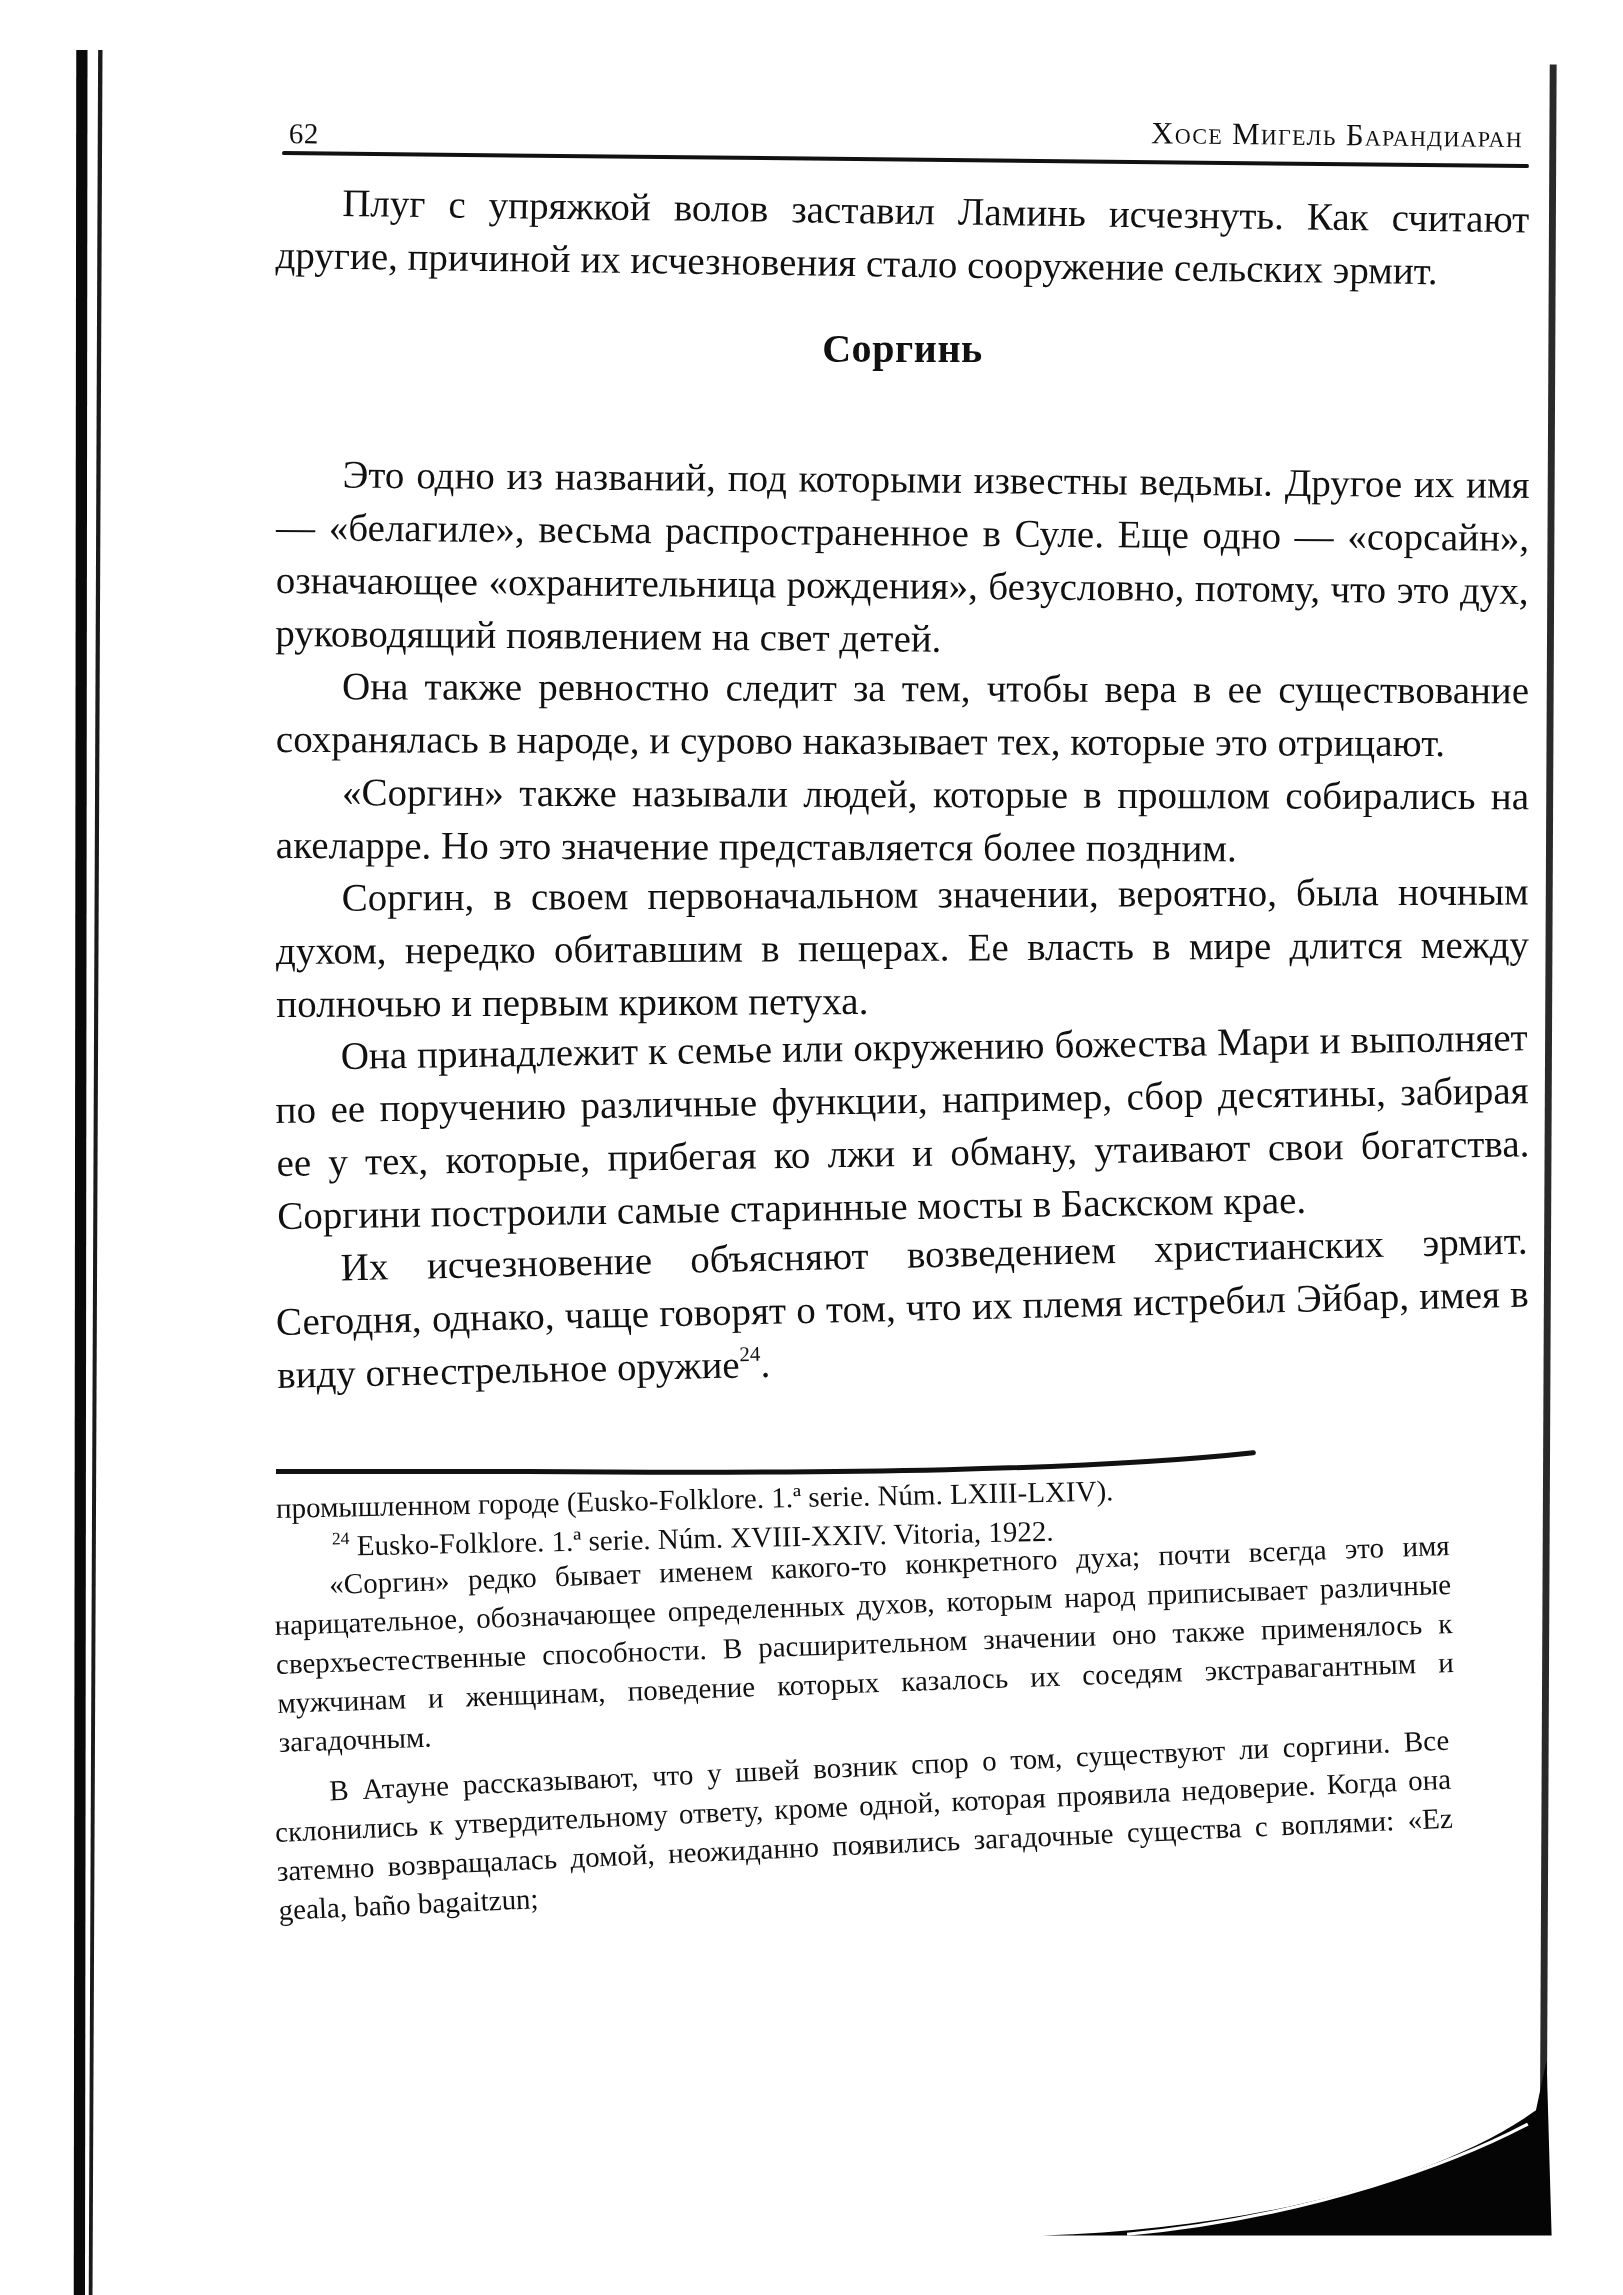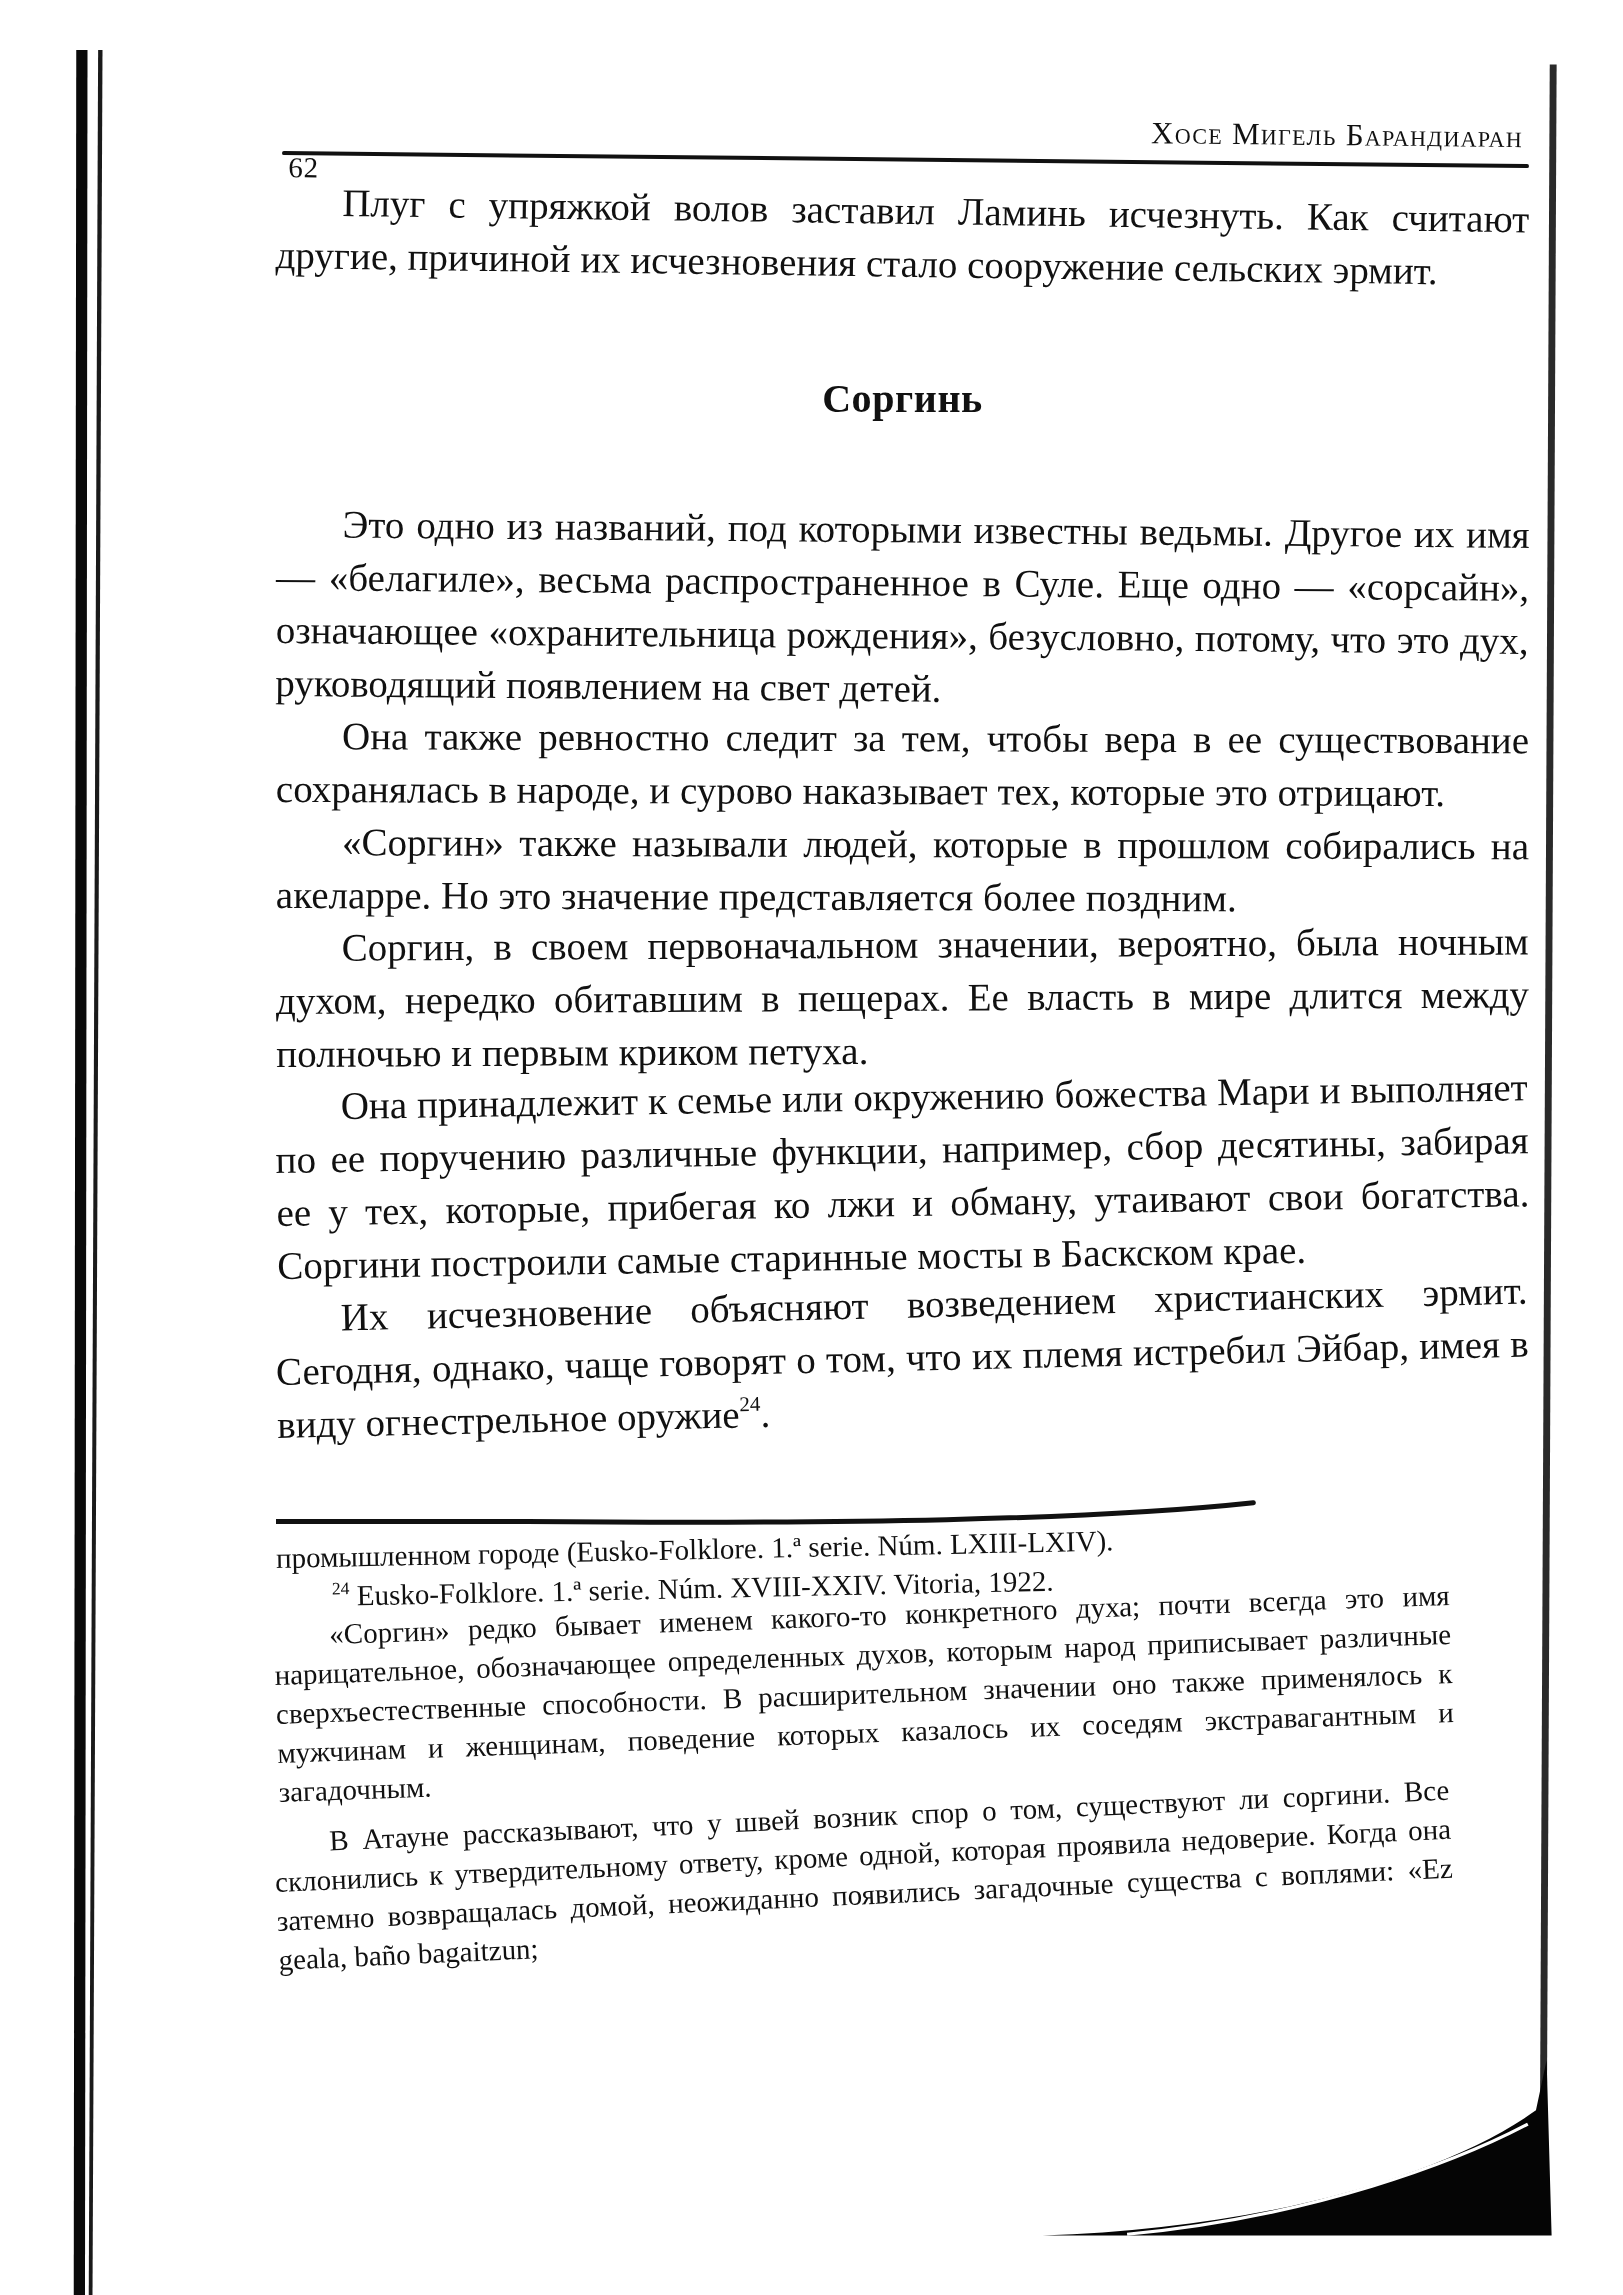--- a/index.html
+++ b/index.html
@@ -35,21 +35,20 @@
       height: 50px;
       transform: rotate(0.6deg);
       transform-origin: left bottom;
     }
     .page-number {
       position: absolute;
       left: 12.5px;
       top: 11.3px;
       font-size: 29px;
       letter-spacing: 0.6px;
-      margin-top: 34px;
     }
     .header-author {
       position: absolute;
       right: 6.3px;
       top: 0px;
       font-size: 31px;
       font-variant: small-caps;
       letter-spacing: 1.3px;
     }
     .header-rule {
@@ -74,21 +73,21 @@
       margin: 0;
       text-indent: 66px;
     }
     .intro { margin-top: 19px; }
     .intro p { transform: rotate(0.8deg); transform-origin: left center; }
 
     .section-title {
       text-align: center;
       font-size: 40px;
       font-weight: bold;
-      margin: 94px 0 75px 0;
+      margin: 44px 0 75px 0;
       letter-spacing: 0.6px;
     }
 
     .main-body p {
       transform-origin: left center;
     }
     .main-body p.tilt-1 { transform: rotate(0.5deg); }
     .main-body p.tilt-2 { transform: rotate(0.2deg); }
     .main-body p.tilt-3 { transform: rotate(-0.3deg); }
     .main-body p.tilt-4 { transform: rotate(-0.9deg); }

